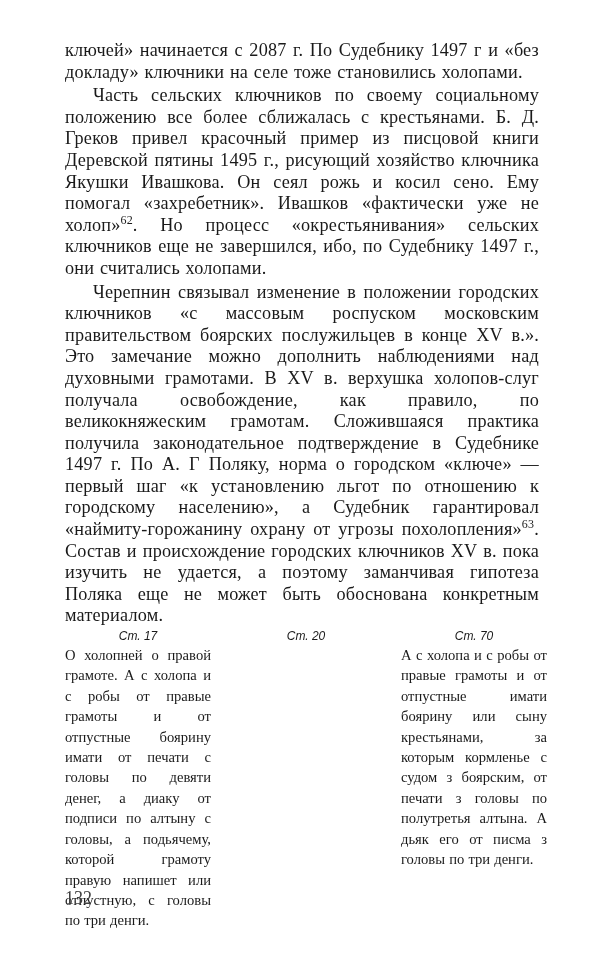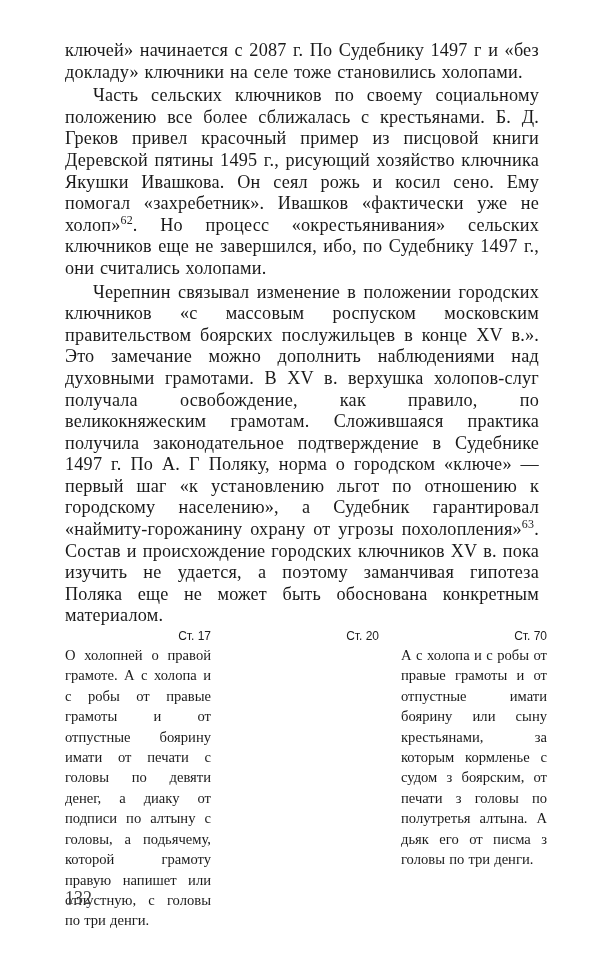--- a/index.html
+++ b/index.html
@@ -14,22 +14,23 @@
       text-align: justify; letter-spacing: 0.2px; word-spacing: 1px;
     }
     .main p.indent { text-indent: 28px; }
     .main p + p { margin-top: 2px; }
     sup { font-size: 12px; line-height: 0; vertical-align: 7px; }
     .cols {
       display: grid; grid-template-columns: 146px 146px 146px;
       column-gap: 22px; margin-top: 2px;
     }
     .col-head {
-      text-align: right; font-size: 12px; line-height: 14px;
+      text-align: center; font-size: 12px; line-height: 14px;
       font-family: "Liberation Sans", "DejaVu Sans", sans-serif;
+      font-style: italic;
     }
     .col-text {
       font-size: 14.6px; line-height: 20.4px; text-align: justify;
       margin-top: 2px; word-spacing: 0.5px; hyphens: none;
     }
     .pagenum {
       position: absolute; left: 65px; top: 888px;
       font-family: "Liberation Serif", "DejaVu Serif", serif;
       font-size: 18px; color: #404040;
     }

